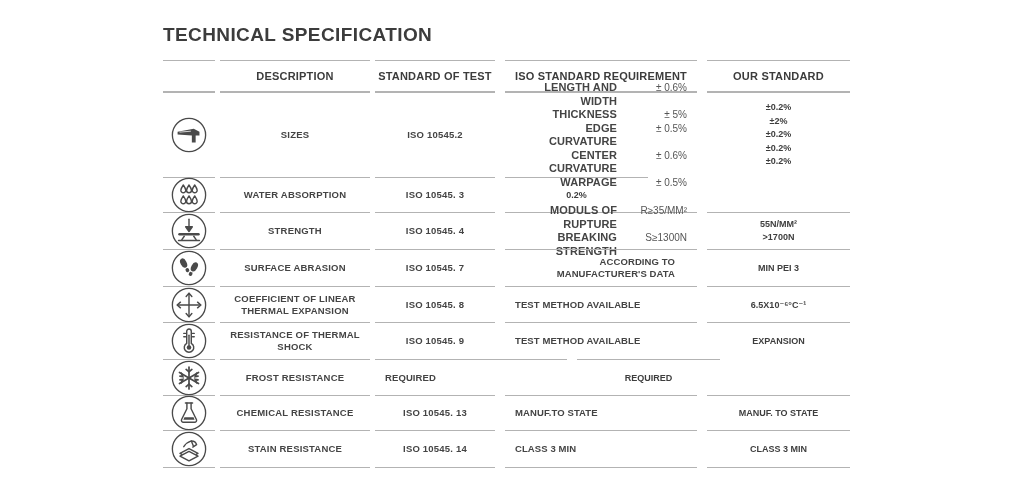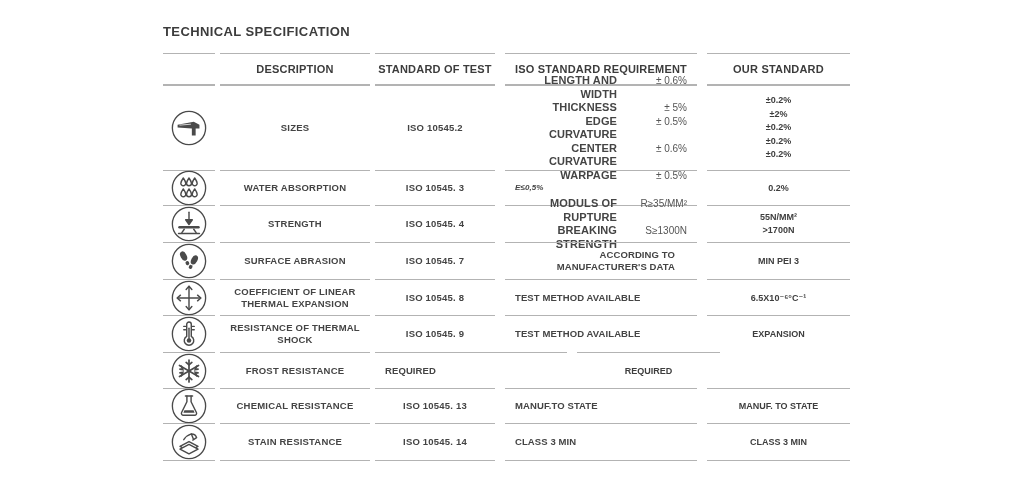--- a/index.html
+++ b/index.html
@@ -7,21 +7,21 @@
     position: relative;
     width: 1024px;
     height: 495px;
     background: #ffffff;
     font-family: "Liberation Sans", "DejaVu Sans", sans-serif;
     color: #404040;
     overflow: hidden;
   }
   #spec-block { position: absolute; left: 163px; top: 24px; width: 690px; }
   .title {
-    font-size: 13px;
+    font-size: 19px;
     font-weight: bold;
     letter-spacing: 0.4px;
     color: #3c3c3c;
     margin-bottom: 14px;
   }
   .t-row { display: flex; align-items: stretch; }
   .cell {
     border-top: 1px solid #b3b3b3;
     box-sizing: border-box;
     display: flex;
@@ -135,23 +135,20 @@
     </g>
             </svg>
           </span>
       </div>
       <div class="cell c-desc">
         <span class="desc-text">WATER ABSORPTION</span>
       </div>
       <div class="cell c-std">
         <span class="std-text">ISO 10545. 3</span>
       </div>
-      <div class="cell c-iso">
-        <span class="req-single italic">E≤0,5%</span>
-      </div>
       <div class="cell c-our">
         <span class="our-single">0.2%</span>
       </div>
     </div>
 
     <div class="t-row" style="height:37px">
       <div class="cell c-icon">
         <span class="icon-circle">
             <svg width="38" height="38" viewBox="0 0 40 40">
               <circle cx="20" cy="20" r="17.5" fill="none" stroke="#4a4a4a" stroke-width="1.4"></circle>

